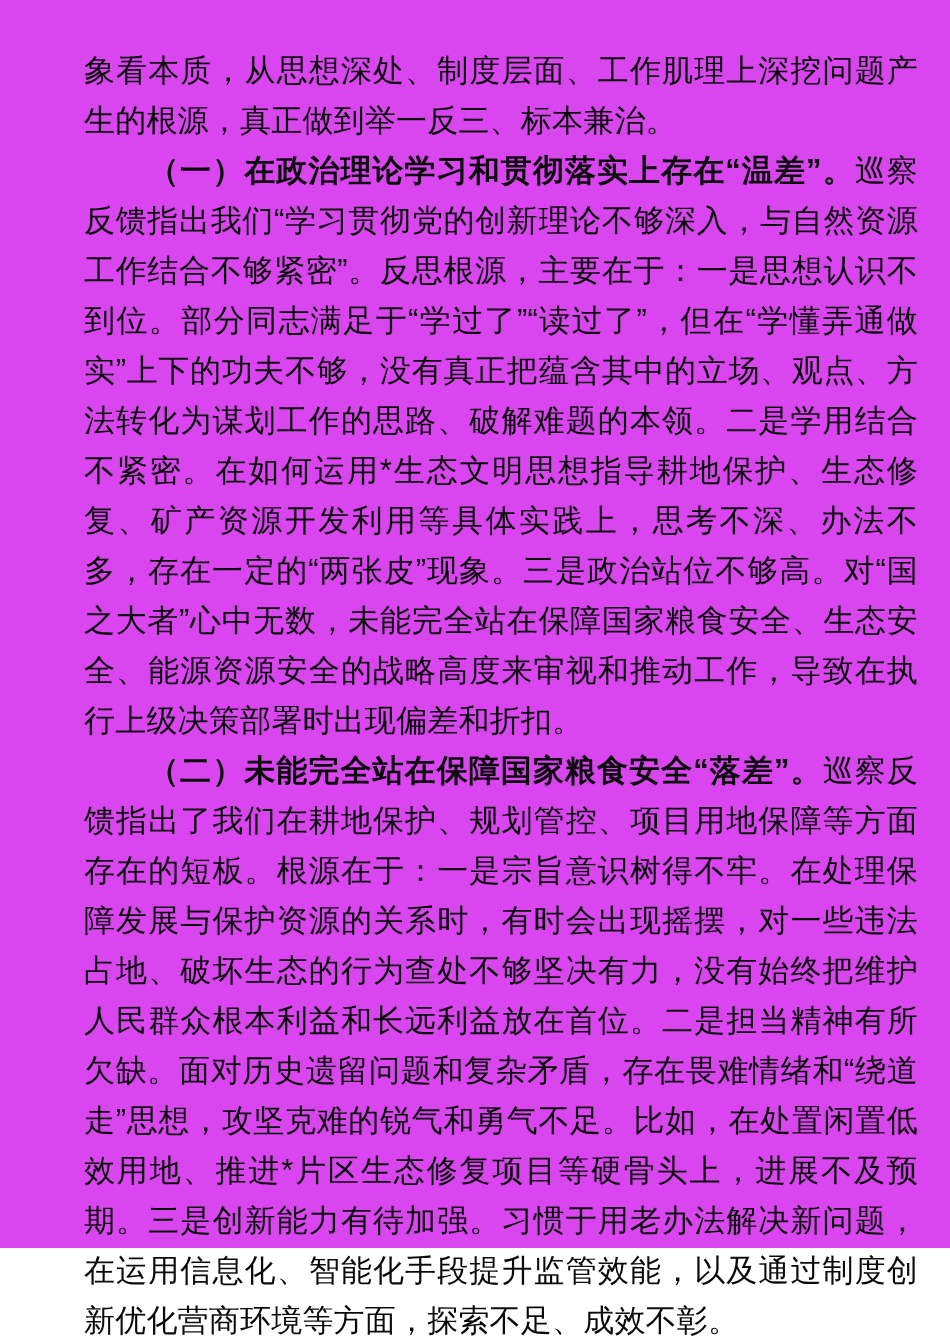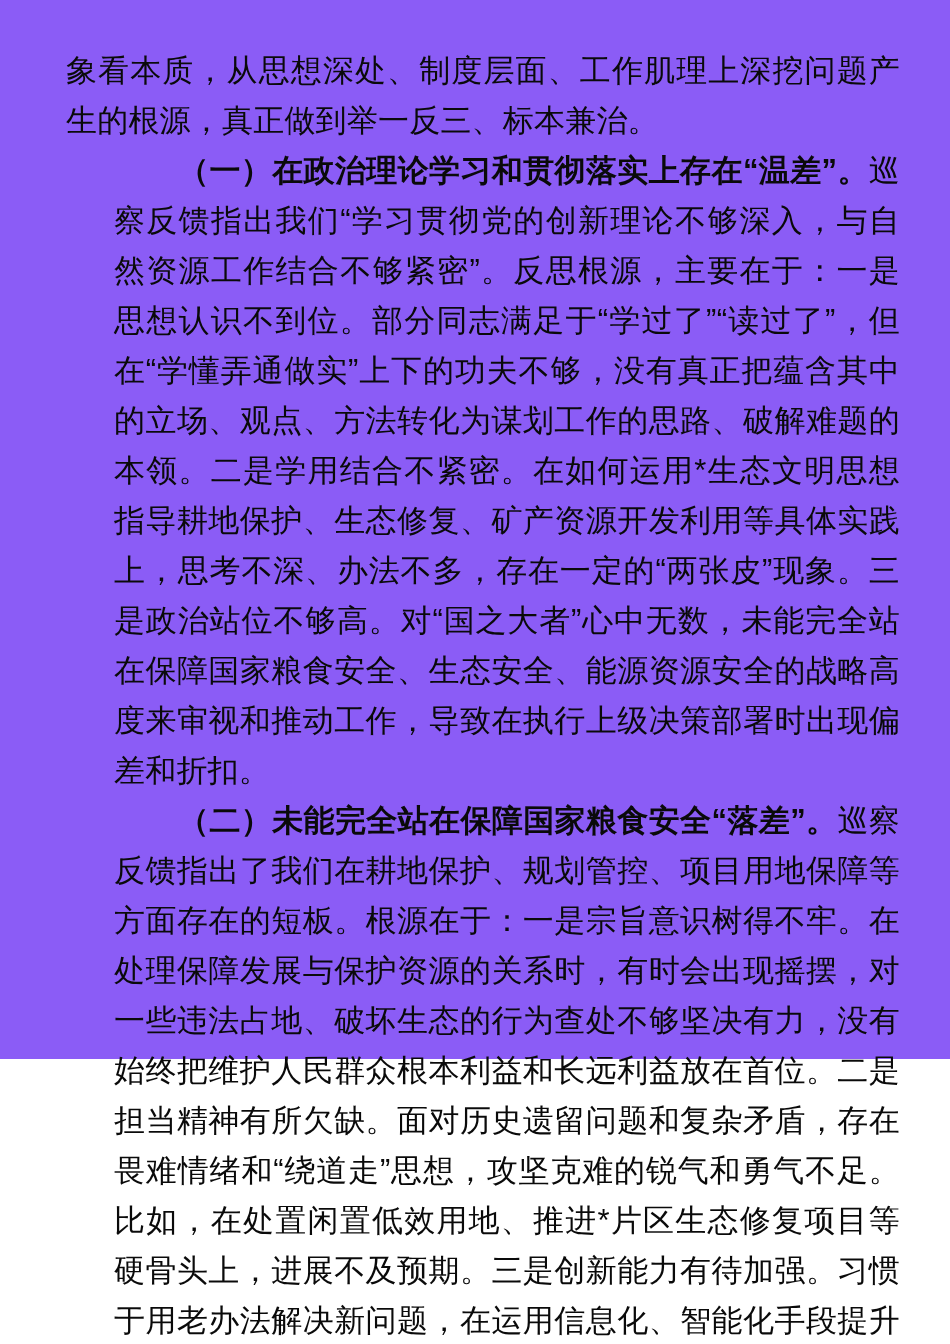--- a/index.html
+++ b/index.html
@@ -10,44 +10,43 @@
   body {
     width: 950px;
     height: 1344px;
     font-family: "Liberation Sans", "DejaVu Sans", sans-serif;
     color: #000000;
     overflow: hidden;
   }
   #page {
     box-sizing: border-box;
     width: 950px;
-    height: 1059px;
-    background: #8b5cf6;
-    padding: 46px 58px 0 66px;
+    height: 1248px;
+    background: #d946ef;
+    padding: 46px 58px 0 84px;
     position: relative;
   }
   .doc-body {
     width: 834px;
   }
   .para {
     font-size: 31px;
     line-height: 50px;
     letter-spacing: 0.2px;
     text-align: justify;
     text-justify: inter-character;
     text-align-last: left;
     margin: 0;
     word-break: break-all;
     -webkit-hyphens: none;
     hyphens: none;
     color: #0a0a0a;
   }
   .para.indent {
     text-indent: 64px;
-    margin-left: 48px;
   }
   .para .lead {
     font-weight: bold;
     letter-spacing: 0.2px;
   }
   .para.continued {
     text-indent: 0;
   }
 </style>
 </head>

